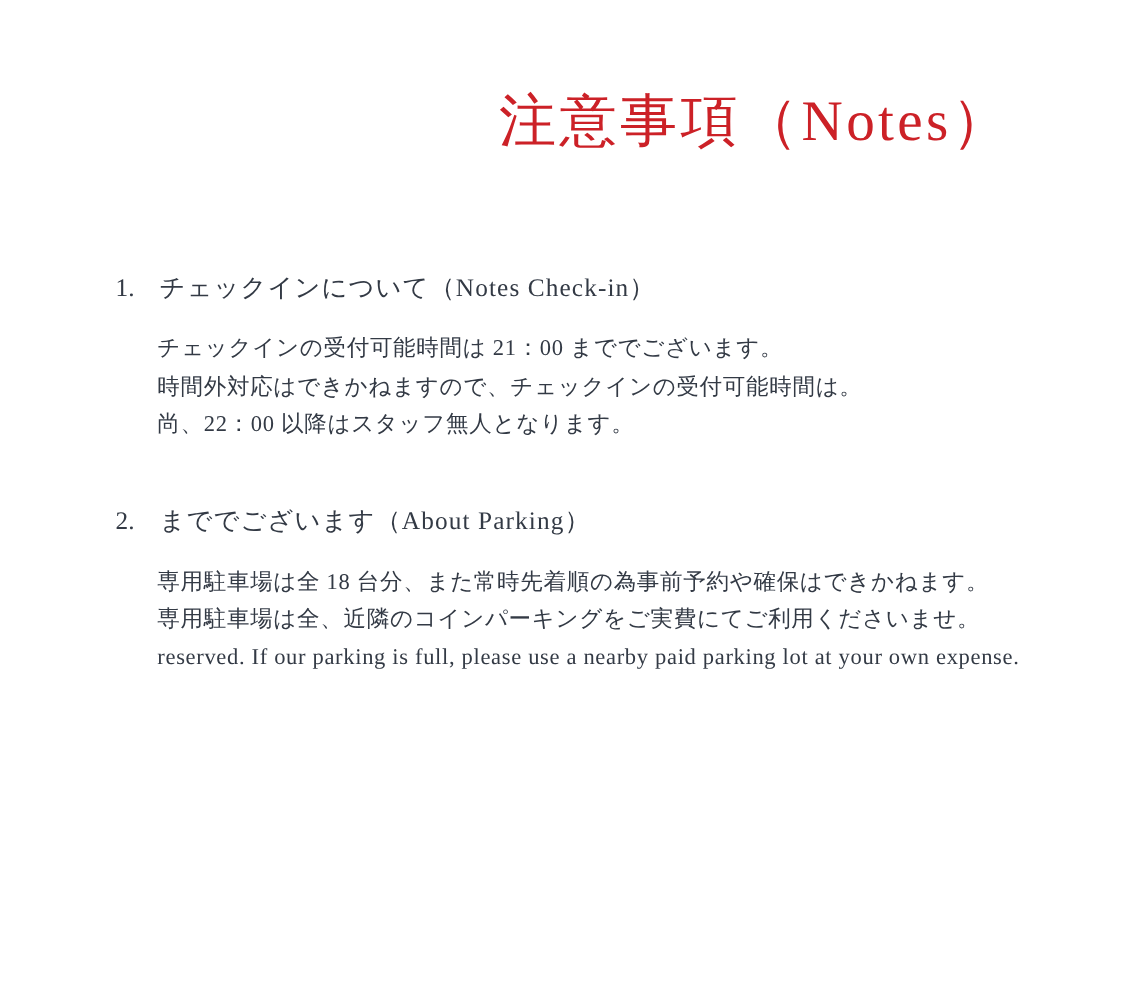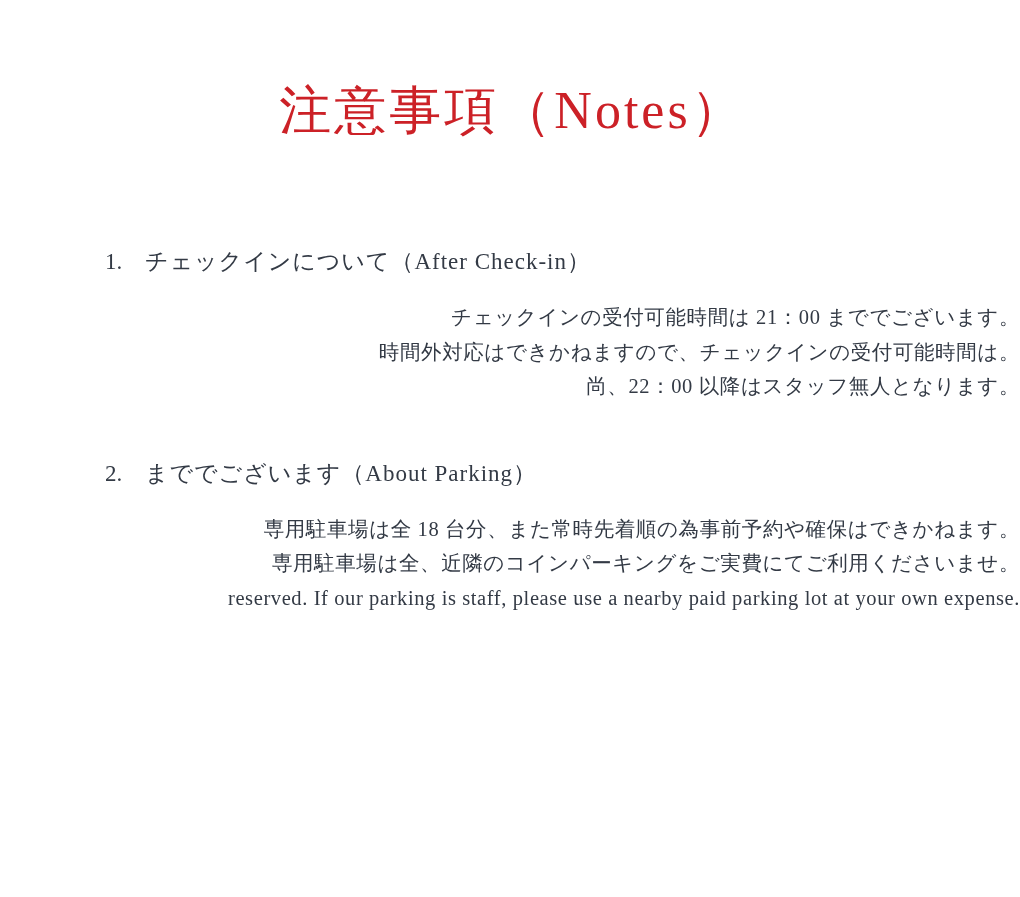--- a/index.html
+++ b/index.html
@@ -17,21 +17,21 @@
     width: 1020px;
     height: 897px;
     background: #ffffff;
     box-sizing: border-box;
     padding: 0 0 0 105px;
   }
   .title {
     width: 815px;
     margin: 0;
     padding-top: 80px;
-    text-align: center;
+    text-align: right;
     font-size: 52px;
     font-weight: 500;
     letter-spacing: 3px;
     line-height: 1.2;
     color: #cc2127;
   }
   .section {
     color: #333a45;
   }
   .section-checkin { margin-top: 106px; }
@@ -43,54 +43,53 @@
     line-height: 28px;
     letter-spacing: 1px;
   }
   .heading .num {
     width: 40px;
     flex: 0 0 40px;
     letter-spacing: 0;
   }
   .section-body {
     margin: 24px 0 0 38px;
-    text-align: right;
   }
   .section-body p {
     margin: 0;
     font-size: 20.5px;
     line-height: 34.5px;
     letter-spacing: 0.6px;
     white-space: nowrap;
   }
 </style>
 </head>
 <body>
 
 <div class="page">
 
   <h1 class="title">注意事項（Notes）</h1>
 
   <section class="section section-checkin">
     <div class="heading">
       <span class="num">1.</span>
-      <span class="htext">チェックインについて（After Check-in）</span>
+      <span class="htext">チェックインについて（Notes Check-in）</span>
     </div>
     <div class="section-body">
       <p>チェックインの受付可能時間は 21：00 まででございます。</p>
       <p>時間外対応はできかねますので、チェックインの受付可能時間は。</p>
       <p>尚、22：00 以降はスタッフ無人となります。</p>
     </div>
   </section>
 
   <section class="section section-parking">
     <div class="heading">
       <span class="num">2.</span>
       <span class="htext">まででございます（About Parking）</span>
     </div>
     <div class="section-body">
       <p>専用駐車場は全 18 台分、また常時先着順の為事前予約や確保はできかねます。</p>
       <p>専用駐車場は全、近隣のコインパーキングをご実費にてご利用くださいませ。</p>
-      <p>reserved. If our parking is staff, please use a nearby paid parking lot at your own expense.</p>
+      <p>reserved. If our parking is full, please use a nearby paid parking lot at your own expense.</p>
     </div>
   </section>
 
 </div>
 
 </body></html>

